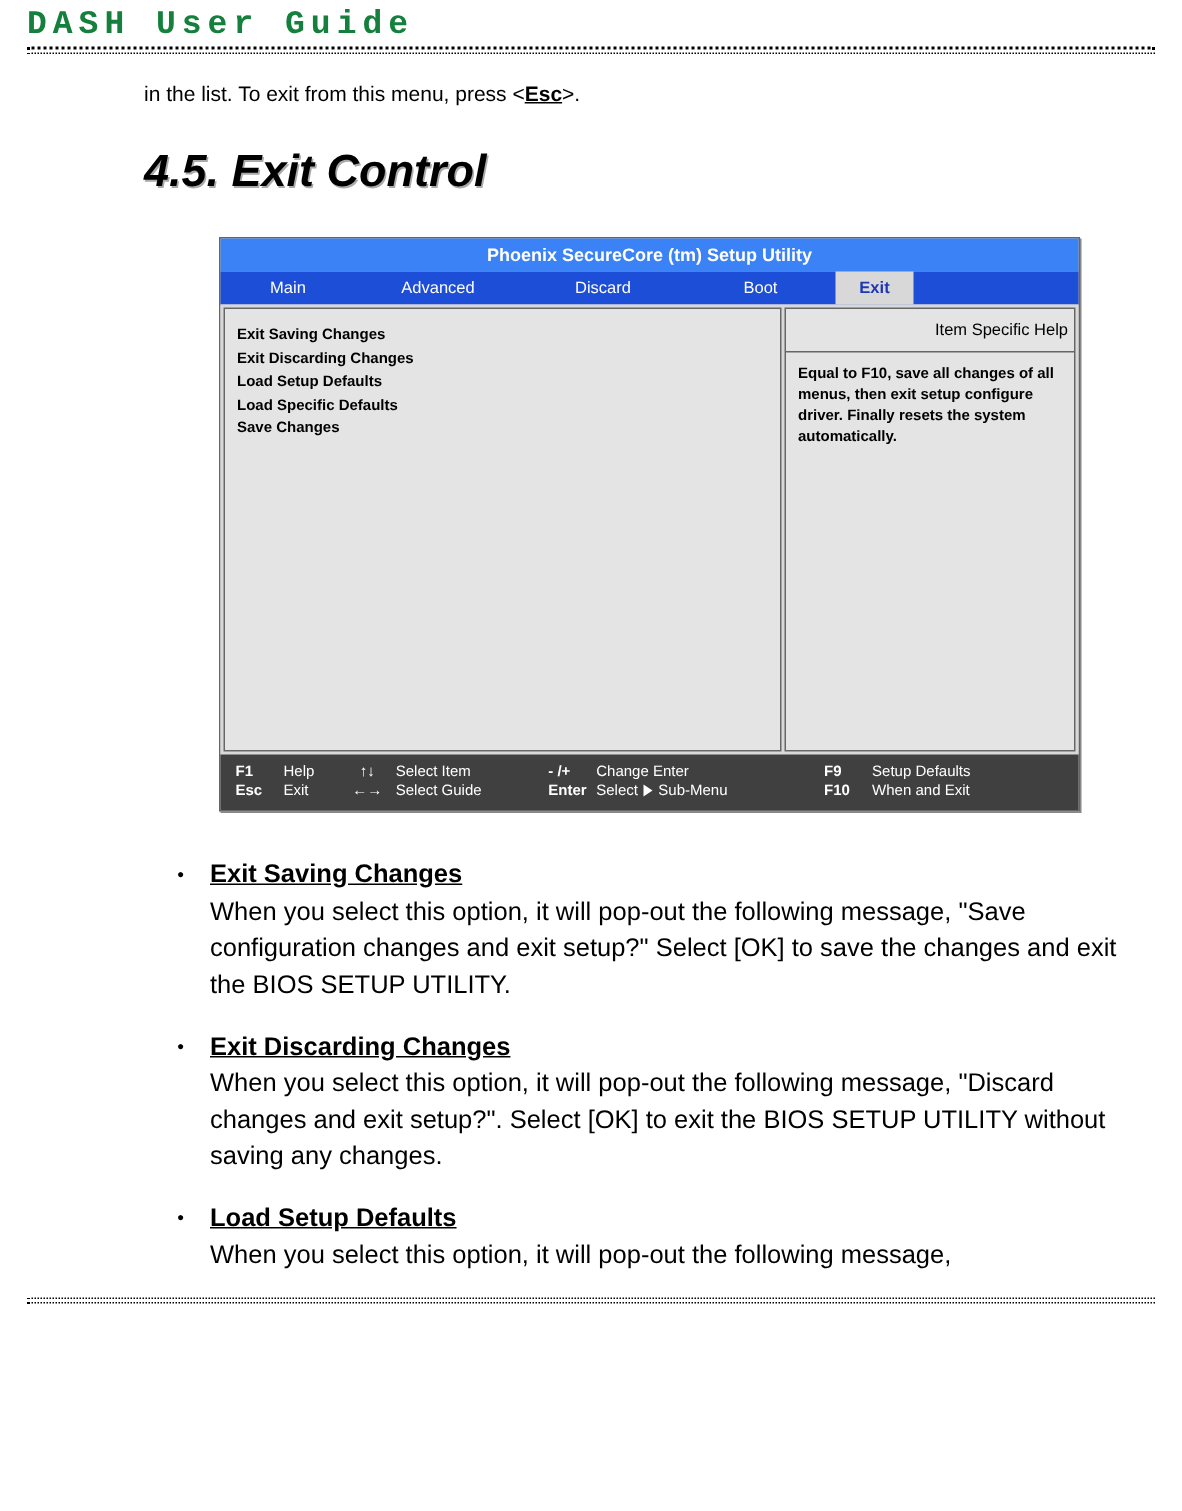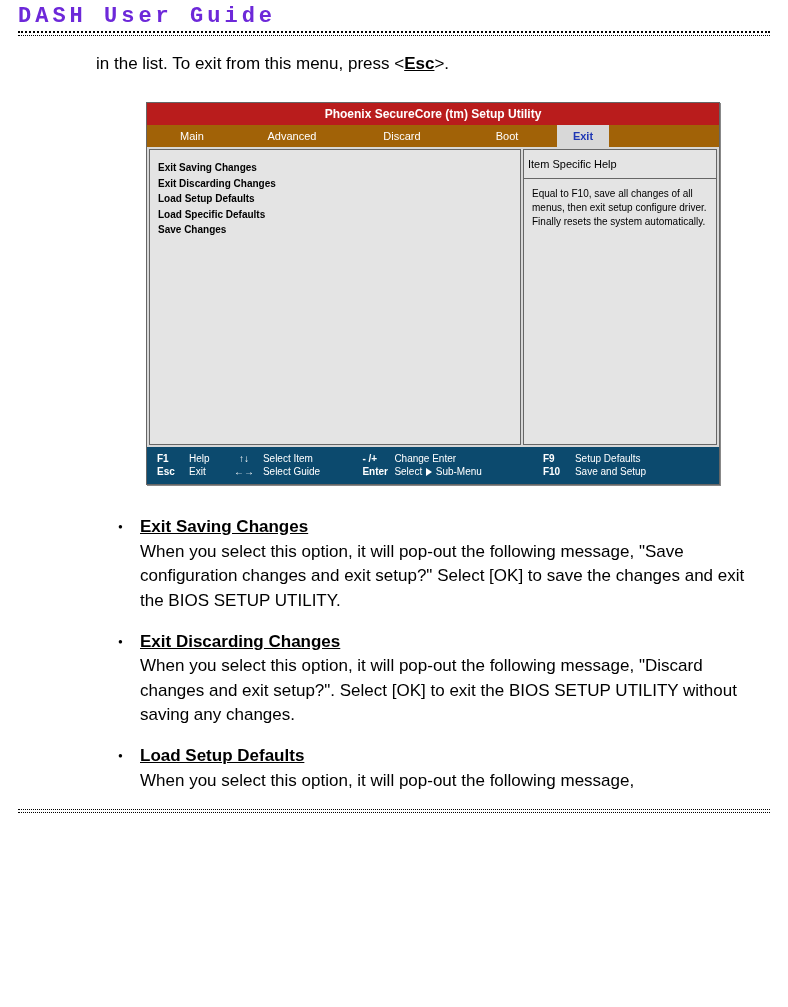--- a/index.html
+++ b/index.html
@@ -11,35 +11,35 @@
   }
   .page {
     padding: 0 18px 10px 18px;
     box-sizing: border-box;
   }
   .header-title {
     font-family: "Courier New", monospace;
     font-weight: bold;
     font-size: 22px;
     letter-spacing: 4px;
-    color: #6d28d9;
+    color: #15803d;
     padding: 4px 0 2px 0;
   }
   .divider {
     border: none;
     border-top: 2px dotted #000;
     border-bottom: 1px dotted #000;
     height: 2px;
     margin: 0 0 18px 0;
   }
   .content {
     padding: 0 12px 0 78px;
   }
   .lead-line {
-    font-size: 17px;
+    font-size: 14px;
     margin: 14px 0 28px 0;
   }
   .lead-line .key { font-weight: bold; text-decoration: underline; }
   .section-heading {
     font-family: Arial, Helvetica, sans-serif;
     font-weight: bold;
     font-style: italic;
     font-size: 30px;
     margin: 0 0 26px 0;
     color: #000;
@@ -48,31 +48,31 @@
 
   
   .bios-wrap {
     width: 572px;
     margin: 0 auto 30px 50px;
     border: 1px solid #666;
     background: #dcdcdc;
     box-shadow: 1px 1px 0 #888;
   }
   .bios-title {
-    background: #b91c1c;
+    background: #3b82f6;
     color: #fff;
     text-align: center;
     font-family: Verdana, sans-serif;
     font-size: 12px;
     font-weight: bold;
     padding: 4px 0;
   }
   .bios-tabs {
     display: flex;
-    background: #a16207;
+    background: #1d4ed8;
     align-items: flex-end;
   }
   .bios-tab {
     color: #fff;
     font-family: Verdana, sans-serif;
     font-size: 11px;
     padding: 5px 0;
     text-align: center;
   }
   .bios-tab.t-main { flex: 0 0 90px; }
@@ -100,34 +100,34 @@
     flex: 0 0 192px;
     border: 1px solid #666;
     margin: 2px 2px 2px 1px;
     background: #e4e4e4;
     font-family: Verdana, sans-serif;
     font-size: 10px;
     display: flex;
     flex-direction: column;
   }
   .bios-right-head {
-    text-align: left;
+    text-align: right;
     padding: 8px 4px;
     border-bottom: 1px solid #666;
     font-weight: normal;
     font-size: 11px;
   }
   .bios-right-body {
     padding: 8px 8px;
     font-size: 10px;
-    font-weight: normal;
+    font-weight: bold;
     line-height: 1.4;
   }
   .bios-footer {
-    background: #0c4a6e;
+    background: #404040;
     font-family: Verdana, sans-serif;
     color: #fff;
     padding: 5px 24px 6px 8px;
     font-size: 10px;
   }
   .bios-footer table { width: 100%; border-collapse: collapse; }
   .bios-footer td { padding: 1px 2px; white-space: nowrap; vertical-align: middle; }
   .bios-footer .key { font-weight: bold; width: 28px; }
   .bios-footer .arrows { font-weight: bold; width: 30px; text-align: center; }
   .tri { display:inline-block; width:0; height:0; border-style:solid; vertical-align:middle; }
@@ -175,20 +175,21 @@
 
 <div class="page">
   <div class="header-title">DASH User Guide</div>
   <hr class="divider">
 
   <div class="content">
     <p class="lead-line">
       <span>in the list. To exit from this menu, press &lt;</span><span class="key">Esc</span><span>&gt;.</span>
     </p>
 
+    <h2 class="section-heading">4.5. Exit Control</h2>
 
     <div class="bios-wrap">
       <div class="bios-title">Phoenix SecureCore (tm) Setup Utility</div>
       <div class="bios-tabs">
         <div class="bios-tab t-main">Main</div>
         <div class="bios-tab t-adv">Advanced</div>
         <div class="bios-tab t-sec">Discard</div>
         <div class="bios-tab t-boot">Boot</div>
         <div class="bios-tab t-exit">Exit</div>
         <div style="flex:1"></div>
@@ -224,21 +225,21 @@
             <td>Exit</td>
             <td class="arrows">←→</td>
             <td>Select Guide</td>
             <td class="key">Enter</td>
             <td>
               <span>Select</span>
               <span class="tri tri-r"></span>
               <span>Sub-Menu</span>
             </td>
             <td class="key">F10</td>
-            <td>Save and Setup</td>
+            <td>When and Exit</td>
           </tr>
         </tbody>
           </table>
       </div>
     </div>
 
     <ul class="opts">
       <li>
         <span class="opt-title">Exit Saving Changes</span><br>
         <span>When you select this option, it will pop-out the following message, "Save configuration changes and exit setup?" Select [OK] to save the changes and exit the BIOS SETUP UTILITY.</span>

